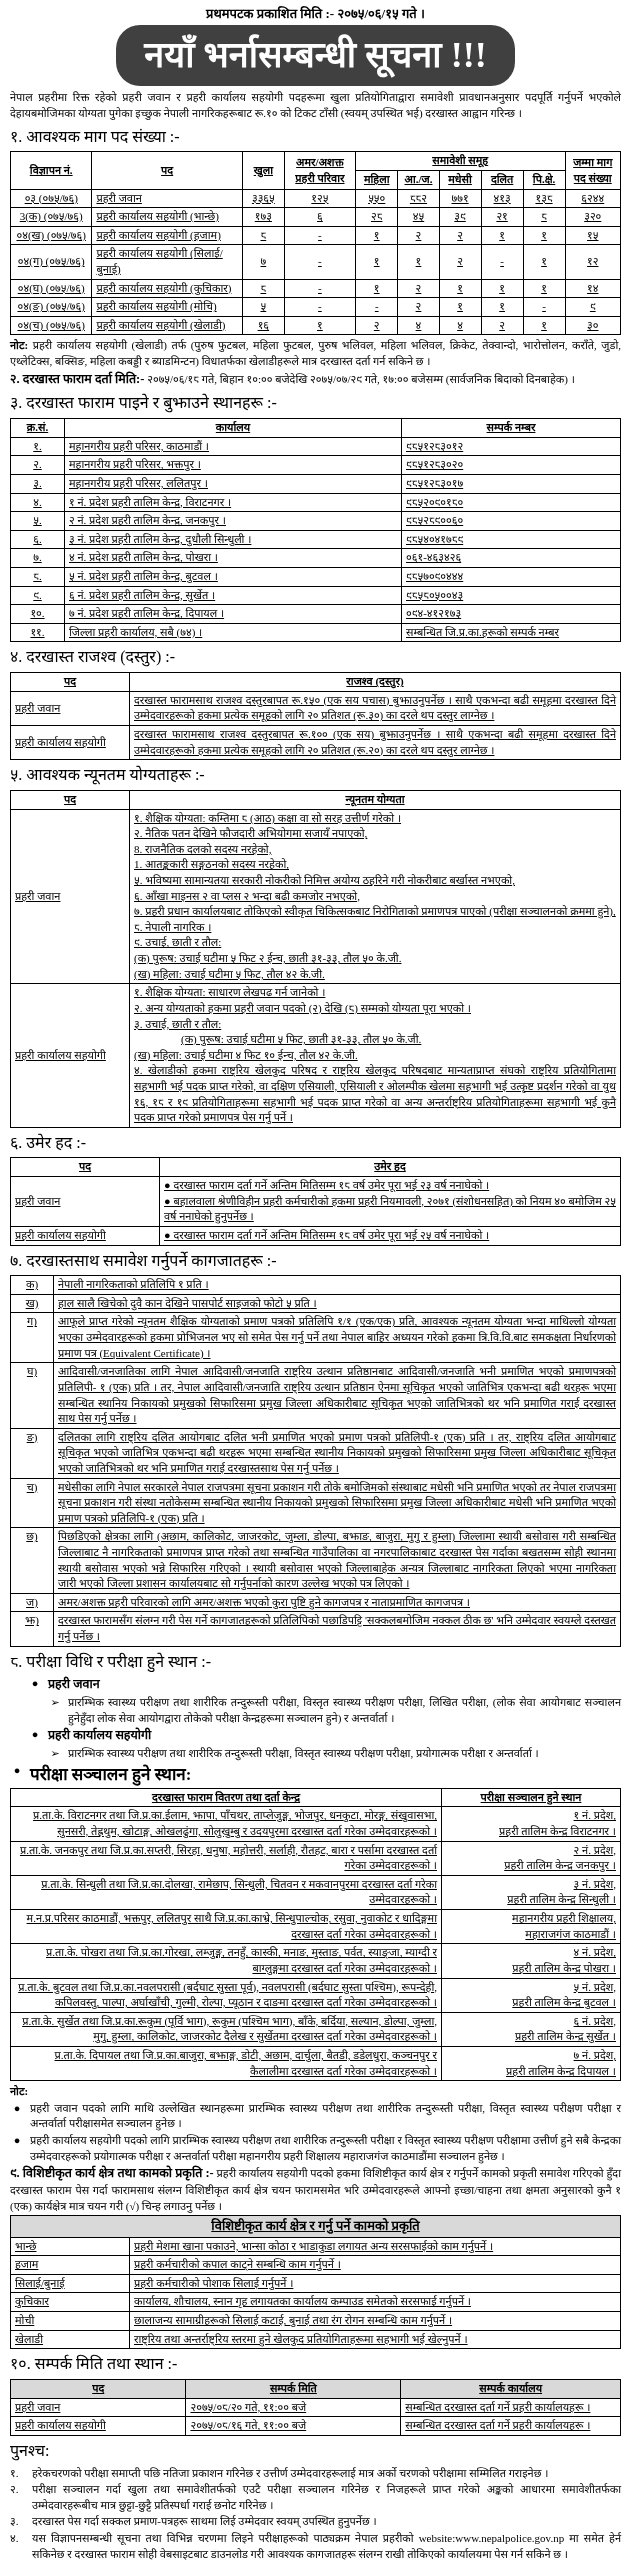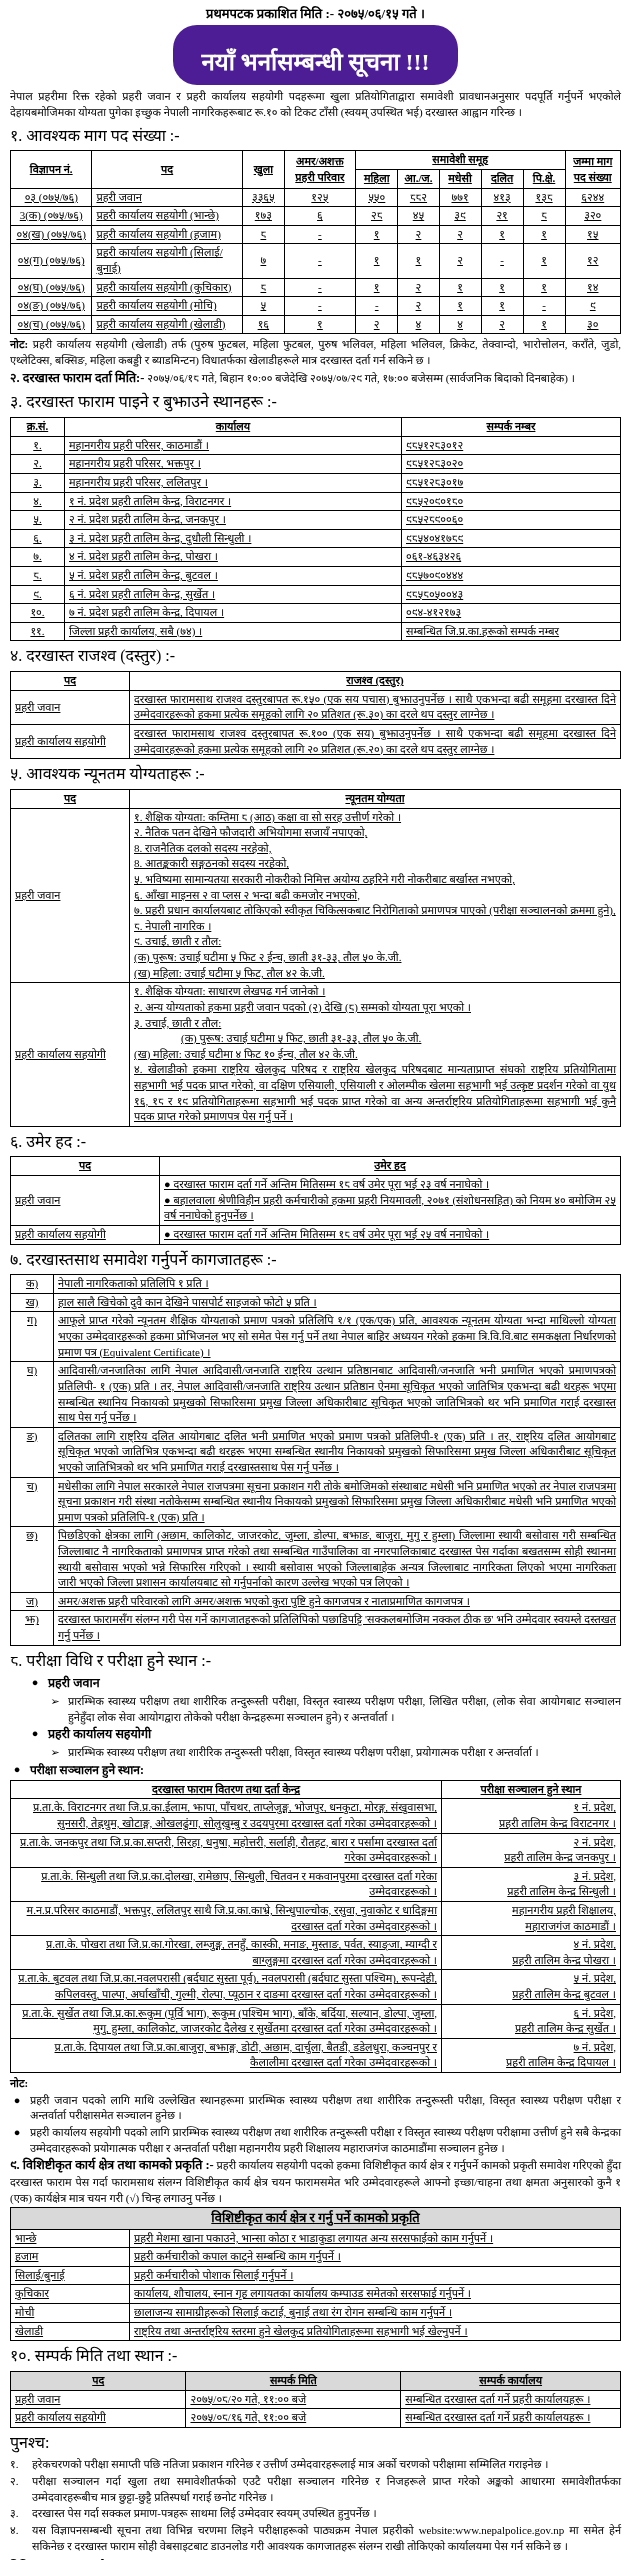--- a/index.html
+++ b/index.html
@@ -7,22 +7,22 @@
     width:629px;
     color:#000;
     font-family:"Liberation Serif","DejaVu Serif",serif;
     font-size:11px;
     line-height:1.42;
   }
   .page{padding:3px 8px 14px 10px;}
   .pub-line{text-align:center;font-weight:bold;font-size:13px;margin:2px 0 2px;}
   .banner-wrap{text-align:center;margin:2px 0 4px;}
   .banner{
-    display:inline-block;background:#4c1d95;color:#fff;font-weight:bold;
-    font-size:24px;line-height:1.25;padding:22px 28px 8px;border-radius:24px;
+    display:inline-block;background:#404040;color:#fff;font-weight:bold;
+    font-size:36px;line-height:1.25;padding:8px 28px 8px;border-radius:24px;
   }
   .intro{text-align:justify;margin:0 0 3px;}
   .sec-h{font-weight:normal;font-size:16px;margin:4px 0 3px;}
   table{width:100%;border-collapse:collapse;margin:1px 0 3px;text-decoration:underline;}
   th,td{border:1px solid #000;padding:1px 4px;vertical-align:middle;}
   th{font-weight:bold;text-align:center;}
   .pre{white-space:pre-line;}
   
   .t-vac td{text-align:center;}
   .t-vac td:nth-child(2){text-align:left;}
@@ -299,21 +299,21 @@
         <th>न्यूनतम योग्यता</th>
       </tr>
     </thead>
     <tbody>
         <tr>
           <td class="pre">प्रहरी जवान</td>
           <td>
             <div class="line" style="text-align: justify;">१.  शैक्षिक योग्यता: कम्तिमा ८ (आठ) कक्षा वा सो सरह उत्तीर्ण गरेको ।</div>
             <div class="line" style="text-align: justify;">२.  नैतिक पतन देखिने फौजदारी अभियोगमा सजायँ नपाएको,</div>
             <div class="line" style="text-align: justify;">8.  राजनैतिक दलको सदस्य नरहेको,</div>
-            <div class="line" style="text-align: justify;">8.  आतङ्ककारी सङ्गठनको सदस्य नरहेको,</div>
+            <div class="line" style="text-align: justify;">1.  आतङ्ककारी सङ्गठनको सदस्य नरहेको,</div>
             <div class="line" style="text-align: justify;">५.  भविष्यमा सामान्यतया सरकारी नोकरीको निमित्त अयोग्य ठहरिने गरी नोकरीबाट बर्खास्त नभएको,</div>
             <div class="line" style="text-align: justify;">६.  आँखा माइनस २ वा प्लस २ भन्दा बढी कमजोर नभएको,</div>
             <div class="line" style="text-align: justify;">७.  प्रहरी प्रधान कार्यालयबाट तोकिएको स्वीकृत चिकित्सकबाट निरोगिताको प्रमाणपत्र पाएको (परीक्षा सञ्चालनको क्रममा हुने),</div>
             <div class="line" style="text-align: justify;">८.  नेपाली नागरिक ।</div>
             <div class="line" style="text-align: justify;">९.  उचाई, छाती र तौल:</div>
             <div class="line" style="text-align: justify;"> (क) पुरूष: उचाई घटीमा ५ फिट २ ईन्च, छाती ३१-३३, तौल ५० के.जी.</div>
             <div class="line" style="text-align: justify;"> (ख) महिला: उचाई घटीमा ५ फिट, तौल ४२ के.जी.</div>
           </td>
         </tr>
         <tr>
@@ -409,21 +409,21 @@
   <div class="bullet-row indent1">
     <span class="mk">●</span>
     <span class="b" style="font-size:12.5px">प्रहरी कार्यालय सहयोगी</span>
   </div>
   <div class="bullet-row indent2">
     <span class="mk">➢</span>
     <span style="text-align:justify">प्रारम्भिक स्वास्थ्य परीक्षण तथा शारीरिक तन्दुरूस्ती परीक्षा, विस्तृत स्वास्थ्य परीक्षण परीक्षा, प्रयोगात्मक परीक्षा र अन्तर्वार्ता ।</span>
   </div>
   <div class="bullet-row">
     <span class="mk">●</span>
-    <span class="b" style="font-size:12px">परीक्षा सञ्चालन हुने स्थान:</span>
+    <span class="b" style="font-size:17px">परीक्षा सञ्चालन हुने स्थान:</span>
   </div>
   <table class="t-cen">
     <thead>
       <tr>
         <th>दरखास्त फाराम वितरण तथा दर्ता केन्द्र</th>
         <th style="width:170px">परीक्षा सञ्चालन हुने स्थान</th>
       </tr>
     </thead>
     <tbody>
         <tr>

